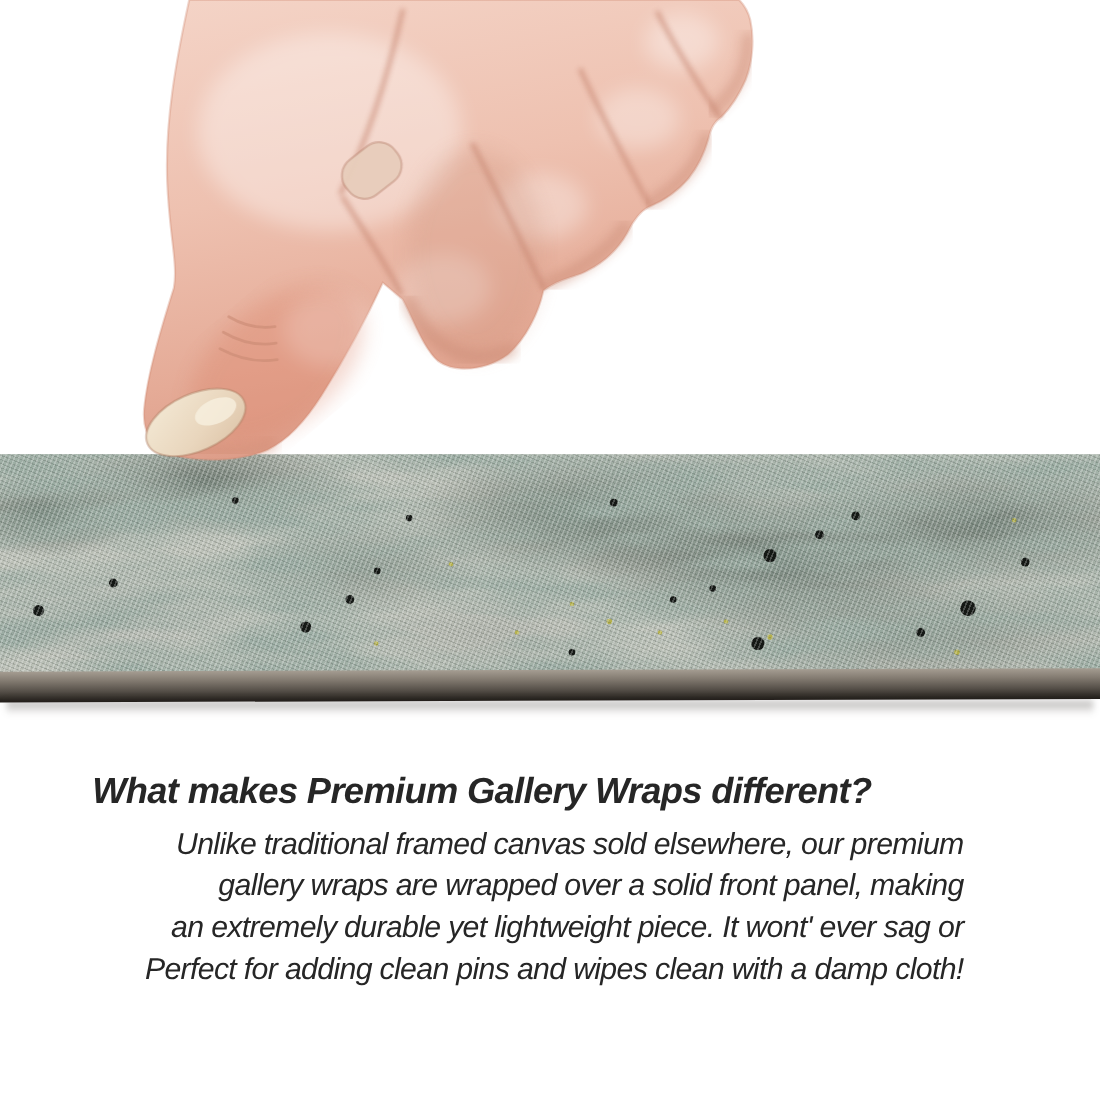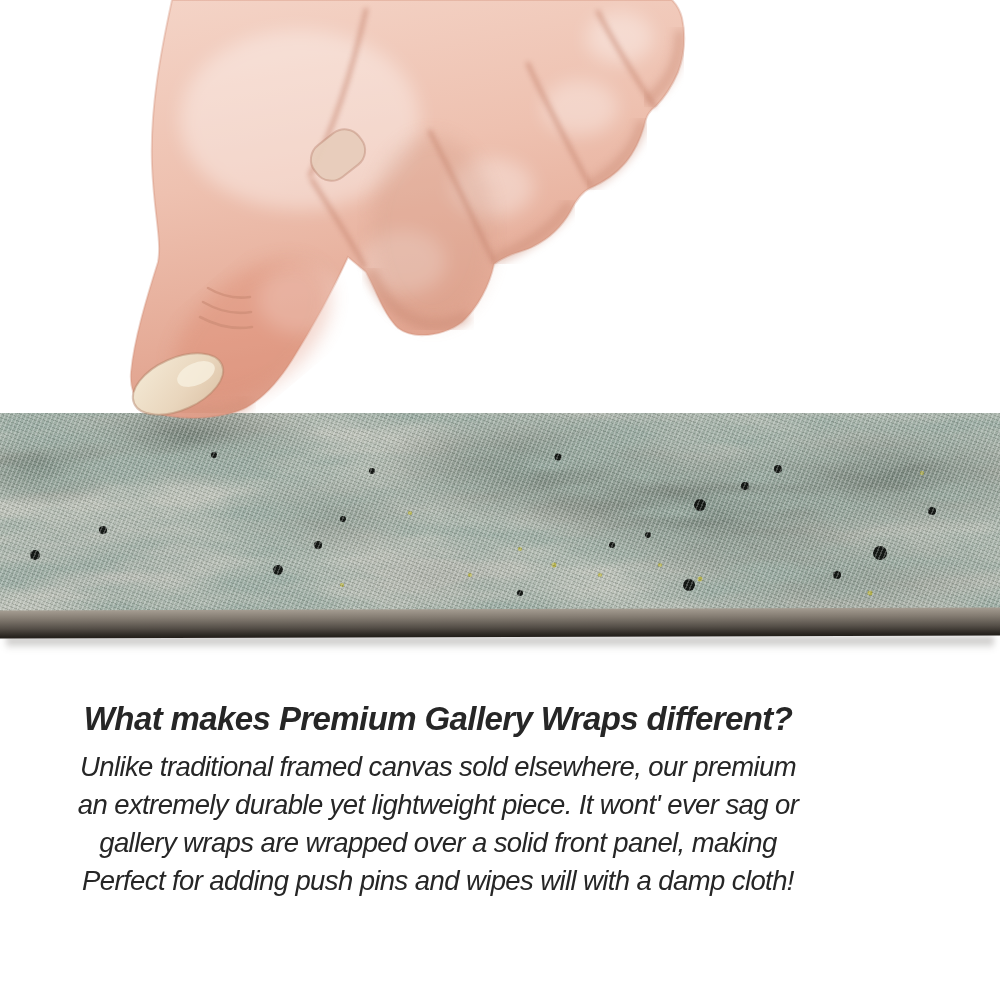--- a/index.html
+++ b/index.html
@@ -47,21 +47,21 @@
   
   .copy{
     position:absolute;left:0;top:700px;width:876px;text-align:center;
     color:#262626;font-style:italic;
   }
   .copy h2{
     margin:0 0 10px 0;font-size:33px;font-weight:600;letter-spacing:-0.6px;
     font-family:"Liberation Sans",sans-serif;
   }
   .copy p{
-    margin:0;font-size:27.5px;font-weight:500;line-height:38px;letter-spacing:-0.6px;
+    margin:0;font-size:27.5px;font-weight:500;line-height:38px;letter-spacing:-0.6px;text-align:right;
   }
 
   .hand-svg{position:absolute;left:0;top:0;}
 </style>
 </head>
 <body>
 
 <div class="stage">
 
   <div class="strip">
@@ -202,18 +202,18 @@
       <ellipse cx="178" cy="384" rx="48" ry="26" transform="rotate(-24 178 384)" fill="url(#nailGrad)" stroke="rgba(176,126,100,0.45)" stroke-width="2"></ellipse>
       <ellipse cx="196" cy="374" rx="20" ry="11" transform="rotate(-24 196 374)" fill="#f8f1e2" opacity="0.75"></ellipse>
     </g>
 
     <rect x="310" y="135" width="56" height="40" rx="18" transform="rotate(-38 338 155)" fill="#e7cdbb" opacity="0.95" stroke="rgba(170,110,90,0.35)" stroke-width="2"></rect>
   </svg>
 
   <div class="copy">
     <h2>What makes Premium Gallery Wraps different?</h2>
     <p>Unlike traditional framed canvas sold elsewhere, our premium</p>
+    <p>gallery wraps are wrapped over a solid front panel, making</p>
     <p>an extremely durable yet lightweight piece. It wont' ever sag or</p>
-    <p>gallery wraps are wrapped over a solid front panel, making</p>
-    <p>Perfect for adding push pins and wipes will with a damp cloth!</p>
+    <p>Perfect for adding clean pins and wipes clean with a damp cloth!</p>
   </div>
 
 </div>
 
 </body></html>

